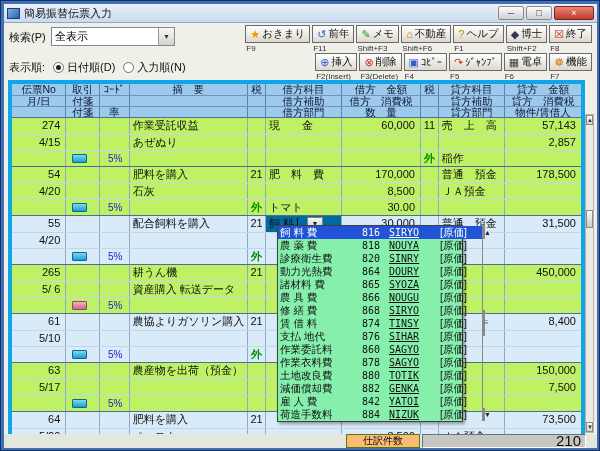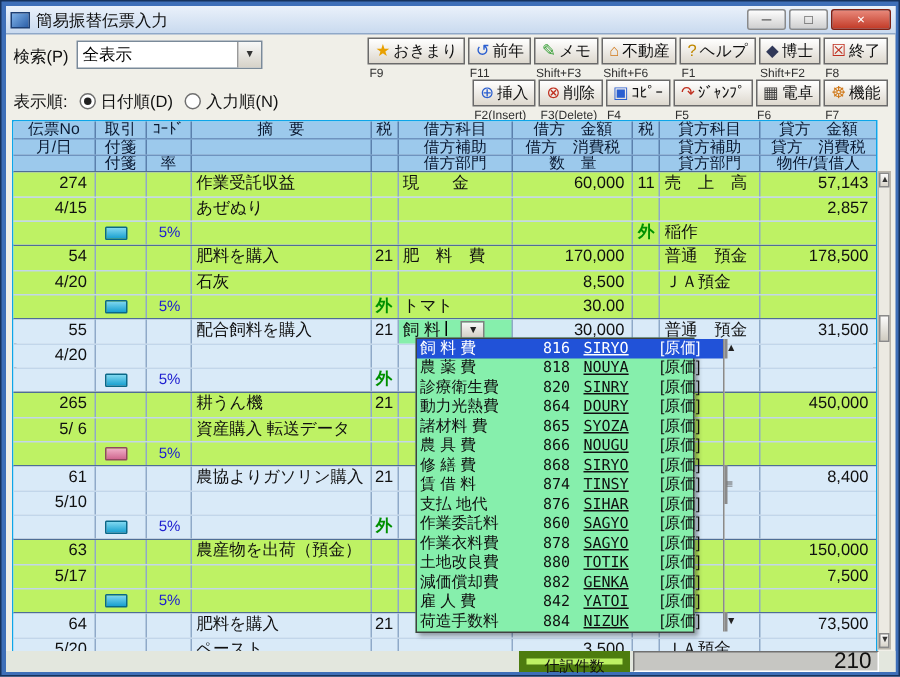--- a/index.html
+++ b/index.html
@@ -36,21 +36,21 @@
   
   .toolbar { position:absolute; right:5px; display:flex; }
   #tb1 { top:21px; } #tb2 { top:49px; }
   .tbtn-wrap { display:flex; flex-direction:column; align-items:flex-start; margin-left:2px; }
   .tbtn { display:flex; align-items:center; gap:2px; height:18px; padding:0 4px;
     background:linear-gradient(#FFFFFF,#DDD8CE); border:1px solid #6A6A6A; font-size:10.5px; color:#101010; white-space:nowrap; }
   .tbicon { font-size:11px; line-height:11px; }
   .tbshort { font-size:8px; color:#303030; margin-top:1px; margin-left:1px; white-space:nowrap; }
 
   
-  #table { position:absolute; left:4px; top:76px; width:577px; border:1px solid #0ea5e9; background:#fff; }
+  #table { position:absolute; left:4px; top:76px; width:577px; border:4px solid #0ea5e9; background:#fff; }
   .hrow { display:flex; height:11px; background:#9CC9EC; }
   .hrow + .hrow { border-top:1px solid #6E93BF; }
   .hcell { font-size:10.5px; line-height:10px; color:#0A1830; text-align:center; overflow:hidden;
     border-right:1px solid #5B80AC; white-space:nowrap; }
   .hcell:last-child { border-right:none; }
   #thead { border-bottom:1px solid #4F6E96; }
 
   .record { border-bottom:1px solid #4F6E96; }
   .record:last-child { border-bottom:none; }
   .record.bg-blue .trow { background:#D9EAF8; }
@@ -66,21 +66,21 @@
   .green { color:#009000; font-weight:bold; }
   .blue { color:#2020D0; }
   .rate { padding-left:8px; font-size:10px; }
   .col0{width:55px} .col1{width:34px} .col2{width:30px} .col3{width:120px} .col4{width:18px}
   .col5{width:77px} .col6{width:80px} .col7{width:18px} .col8{width:67px} .col9{width:77px}
 
   .fusen { display:inline-block; width:15px; height:9px; margin:3px 0 0 3px; border-radius:1px; }
   .fusen.blue { background:linear-gradient(#7FD8F0,#18A0D0); border:1px solid #0A6888; }
   .fusen.pink { background:linear-gradient(#F0B0C8,#D06890); border:1px solid #904860; }
 
-  .combo-cell { background:#86efac; position:relative; }
+  .combo-cell { background:#0369a1; position:relative; }
   .caret { display:inline-block; width:1px; height:10px; background:#000; vertical-align:-1px; margin-left:3px; }
   .combo-drop { position:absolute; right:18px; top:1px; width:16px; height:13px;
     background:linear-gradient(#F8F8F8,#CFCBC0); border:1px solid #808080; font-size:7px;
     line-height:12px; text-align:center; color:#222; }
 
   
   #vscroll { position:absolute; left:581px; top:110px; width:9px; height:319px; background:#ECEAE2; border:1px solid #B8B4AA; }
   .sb-arrow { position:absolute; left:0; width:100%; height:10px; background:linear-gradient(#FBFBFB,#D8D4CA);
     border:1px solid #8A8A8A; font-size:6px; text-align:center; line-height:9px; color:#333; }
   #vs-up { top:0; } #vs-down { bottom:0; }
@@ -100,22 +100,22 @@
   #dd-sb { width:15px; background:#ECEAE2; border-left:1px solid #8A8A8A; position:relative; }
   .dd-sb-arrow { position:absolute; left:0; width:100%; height:13px; background:linear-gradient(#FBFBFB,#D8D4CA);
     border:1px solid #8A8A8A; font-size:7px; text-align:center; line-height:12px; color:#222; }
   #dd-up { top:0; } #dd-down { bottom:0; }
   #dd-thumb { position:absolute; left:0; top:84px; width:100%; height:26px;
     background:linear-gradient(#FBFBFB,#CFCBC0); border:1px solid #8A8A8A; }
   #dd-thumb::after { content:"≡"; display:block; text-align:center; font-size:8px; line-height:24px; color:#666; }
 
   
   #statusbar { position:absolute; left:0; top:430px; width:100%; height:14px; background:#E3E7DE; }
-  #status-label { position:absolute; left:342px; top:0; width:74px; height:14px; background:#bef264;
-    border:5px solid #4d7c0f; font-size:10px; line-height:12px; text-align:center; color:#101010; }
+  #status-label { position:absolute; left:342px; top:0; width:74px; height:14px; background:#fdba74;
+    border:1px solid #4d7c0f; font-size:10px; line-height:12px; text-align:center; color:#101010; }
   #status-value { position:absolute; left:418px; top:0; width:164px; height:14px; background:#C6C6C2;
     border:1px solid; border-color:#707070 #FFFFFF #FFFFFF #707070; font-size:15px; line-height:12px;
     text-align:right; padding-right:4px; color:#101010; }
 </style>
 </head>
 <body>
 
 <div id="stage">
   <div id="frame">
 

